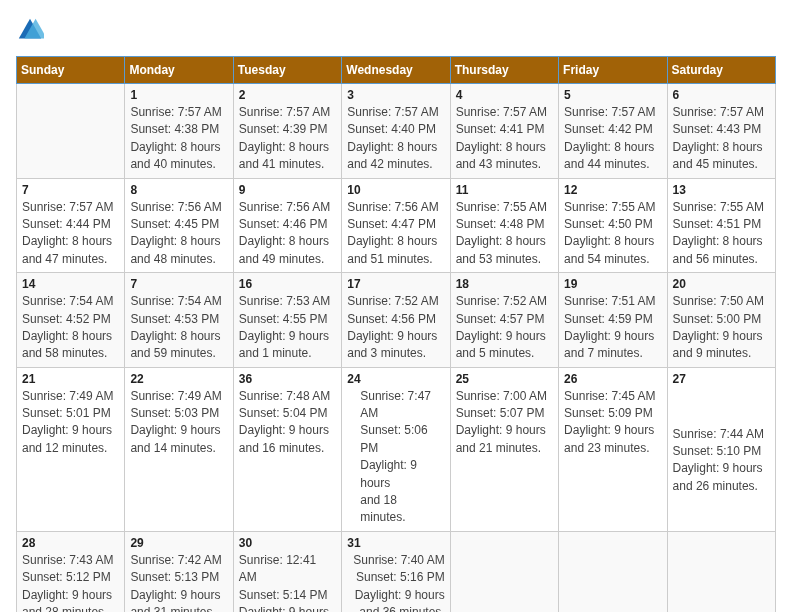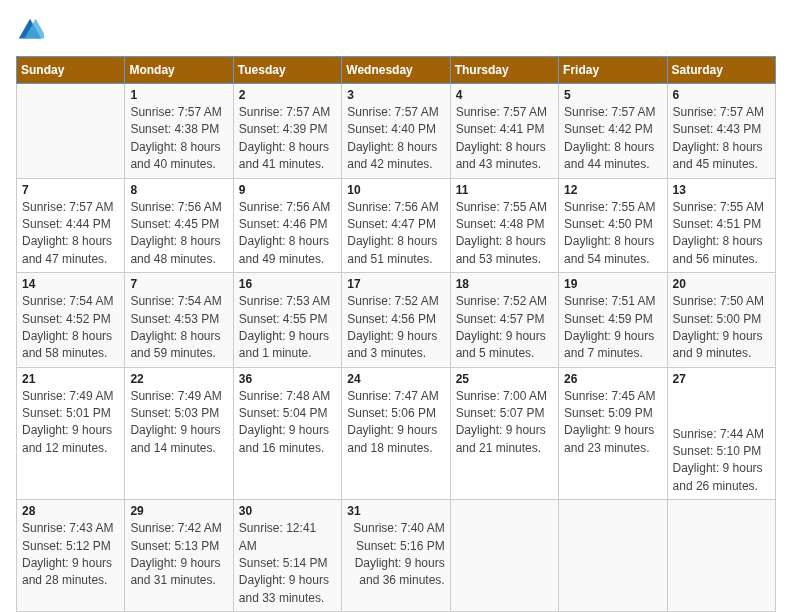--- a/index.html
+++ b/index.html
@@ -278,21 +278,21 @@
         </td>
         <td>
           <span class="day-num">36</span>
           <div class="day-info" style="white-space: pre-line;">Sunrise: 7:48 AM
 Sunset: 5:04 PM
 Daylight: 9 hours
 and 16 minutes.</div>
         </td>
         <td>
           <span class="day-num">24</span>
-          <div class="day-info" style="white-space: pre-line;">Sunrise: 7:47 AM
+          <div class="day-info" style="white-space: pre-line; margin-left: 13px;">Sunrise: 7:47 AM
 Sunset: 5:06 PM
 Daylight: 9 hours
 and 18 minutes.</div>
         </td>
         <td>
           <span class="day-num">25</span>
           <div class="day-info" style="white-space: pre-line;">Sunrise: 7:00 AM
 Sunset: 5:07 PM
 Daylight: 9 hours
 and 21 minutes.</div>

